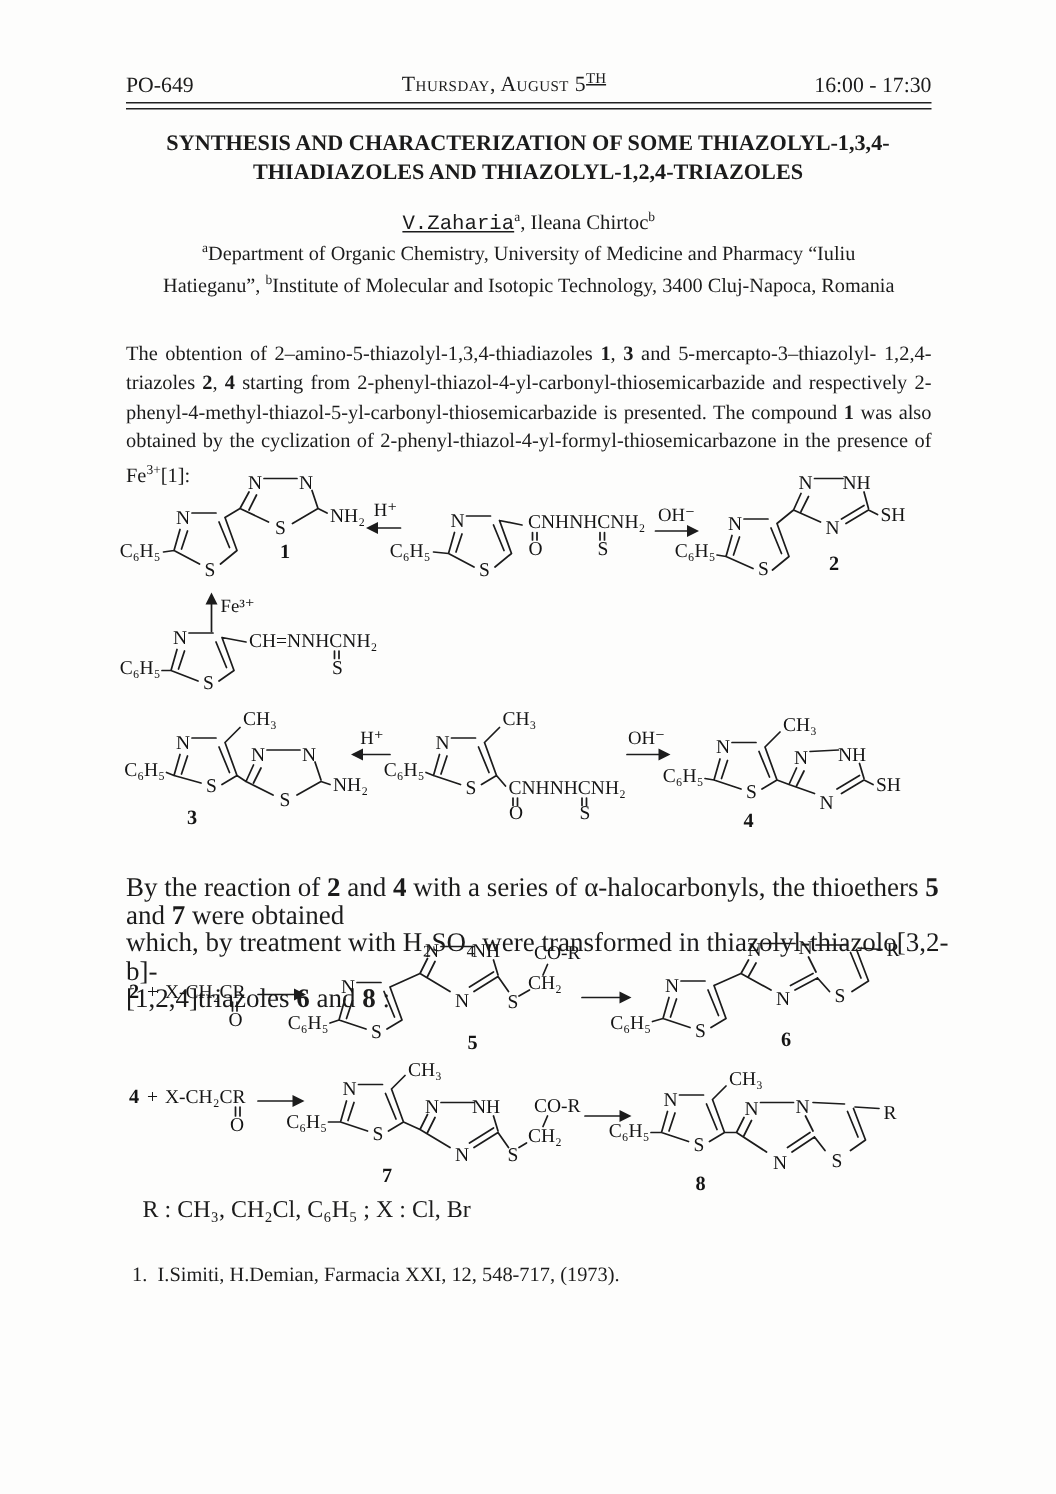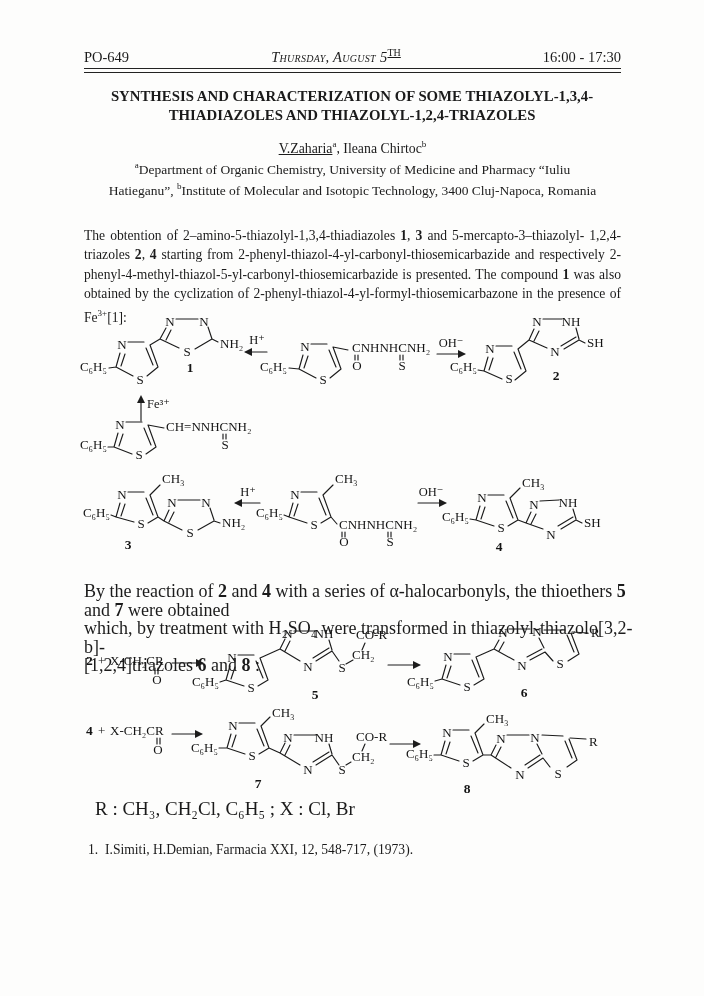--- a/index.html
+++ b/index.html
@@ -1,46 +1,46 @@
 <!DOCTYPE html>
 <html><head>
 <meta charset="utf-8">
 <style>
   html,body{margin:0;padding:0;background:#d8d8d8;}
   .page{width:704px;height:996px;background:#fdfdfc;position:relative;margin:0 auto;
         font-family:"Liberation Serif","DejaVu Serif",serif;color:#1b1b1b;overflow:hidden;}
   .hdr{position:absolute;left:84px;top:47px;width:537px;display:flex;justify-content:space-between;
        align-items:baseline;font-size:14.5px;}
-  .sc{font-variant:small-caps;letter-spacing:.3px;font-style:italic;}
+  .sc{font-variant:small-caps;letter-spacing:.3px;}
   .hdr sup{font-size:10px;text-decoration:underline;}
   .rule{position:absolute;left:84px;top:68px;width:537px;height:3px;
         border-top:1.4px solid #222;border-bottom:1px solid #222;}
   .title{position:absolute;left:72px;top:87px;width:560px;text-align:center;
          font-weight:bold;font-size:14.8px;line-height:18.5px;}
   .authors{position:absolute;left:84px;top:139px;width:537px;text-align:center;font-size:13.8px;}
   .authors sup{font-size:9px;}
-  .auth-underline{text-decoration:underline;}
+  .auth-underline{text-decoration:underline;font-family:Liberation Mono, monospace;}
   .affil{position:absolute;left:84px;top:157px;width:537px;text-align:center;
          font-size:13.5px;line-height:16.8px;}
   .affil sup{font-size:9px;}
   .para{position:absolute;left:84px;top:212px;width:537px;font-size:13.6px;
         line-height:19.5px;text-align:justify;}
   .para2{position:absolute;left:84px;top:564px;width:560px;font-size:18px;
          line-height:18.5px;}
   .para b,.para2 b{font-weight:bold;}
   .para sup{font-size:9px;}
   .scheme{position:absolute;left:78px;overflow:visible;}
   .s-a{top:300px}.s-b{top:465px}.s-c{top:618px}.s-d{top:706px}
   .scheme path{stroke:#1c1c1c;stroke-width:1.15;fill:none;stroke-linecap:round;}
   .scheme polygon{fill:#1c1c1c;stroke:none;}
   .scheme text{font-family:"Liberation Serif","DejaVu Serif",serif;font-size:13px;fill:#141414;}
   text.am{text-anchor:middle;} text.ae{text-anchor:end;}
   text.bl{font-weight:bold;font-size:13.5px;}
   text.rg{font-size:12.5px;}
-  .rx{position:absolute;left:95px;top:798px;font-size:19px;}
+  .rx{position:absolute;left:95px;top:798px;font-size:16px;}
   .ref{position:absolute;left:88px;top:842px;font-size:13.6px;}
   .ref .num{display:inline-block;width:17px;}
 </style>
 </head>
 <body>
 
 <div class="page">
 
   <div class="hdr">
     <span>PO-649</span>

